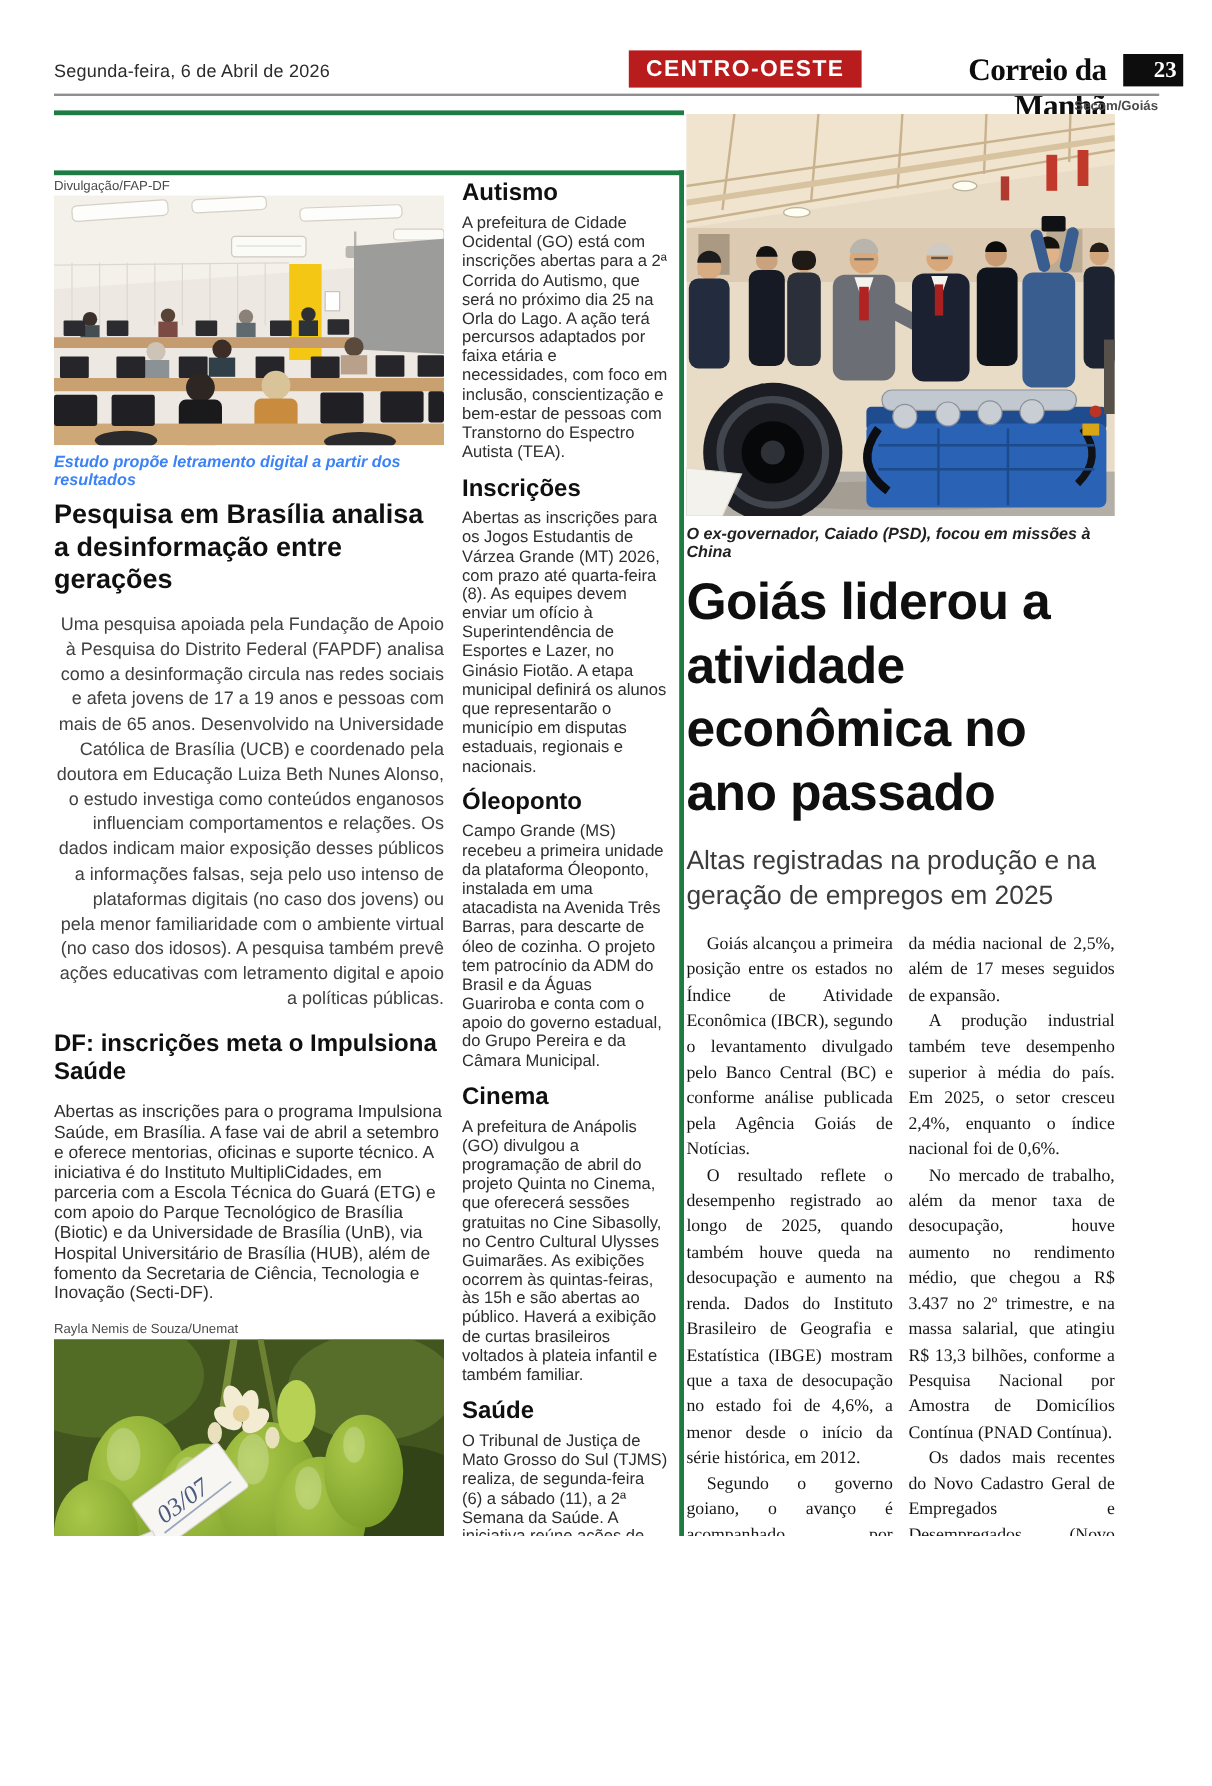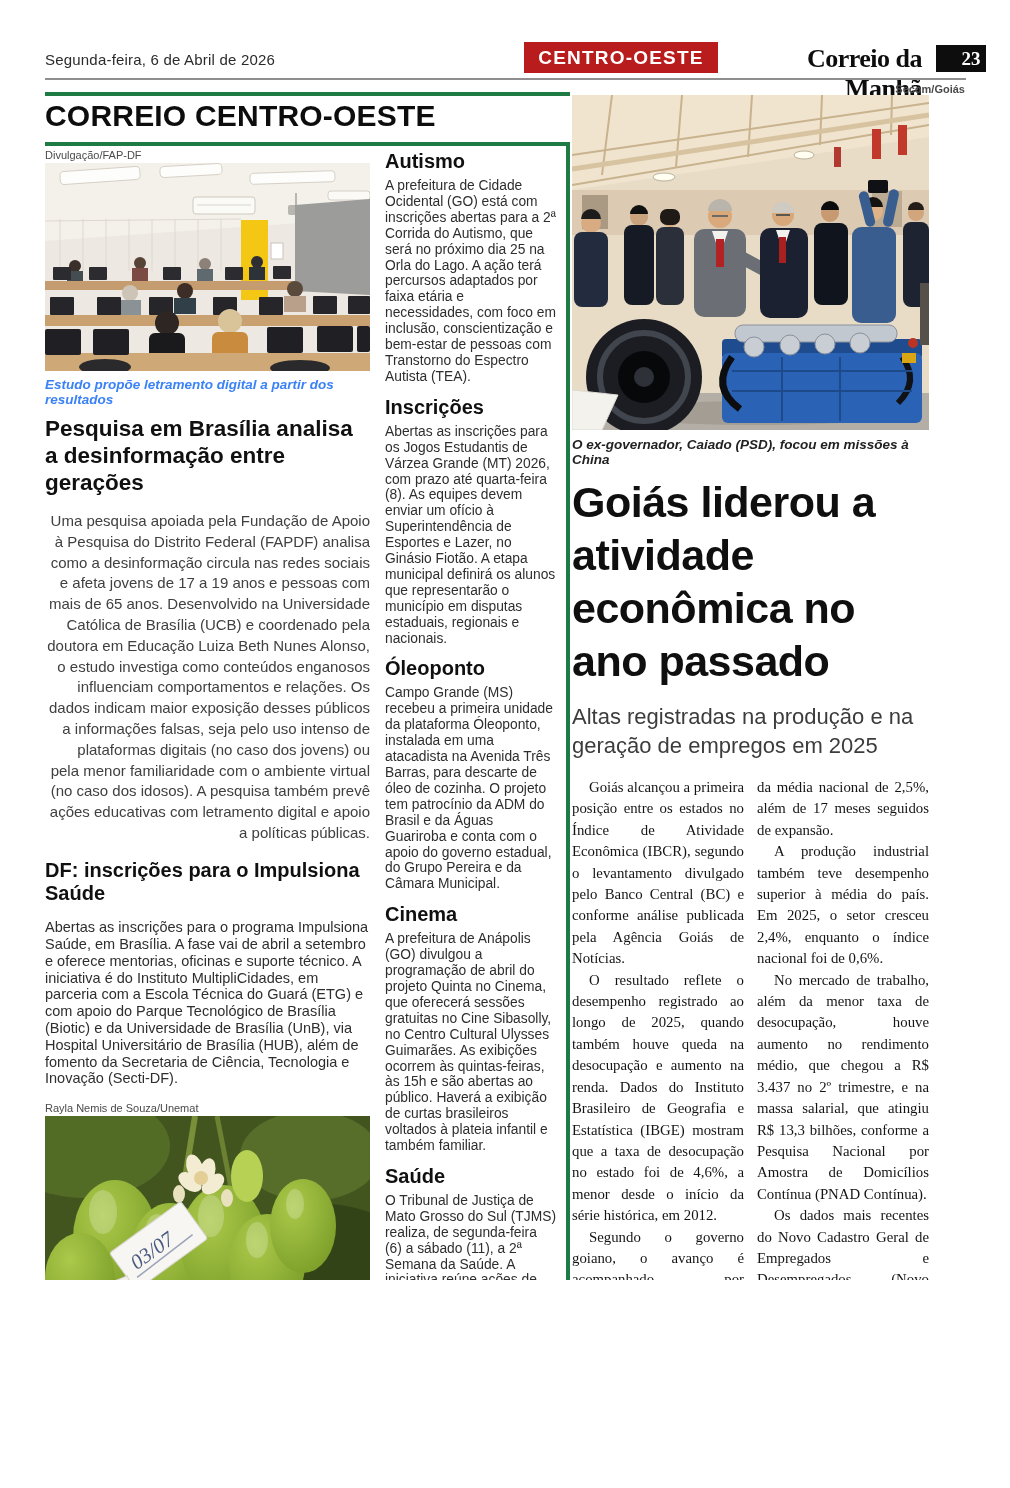--- a/index.html
+++ b/index.html
@@ -59,21 +59,20 @@
 <div class="page">
 
   <div class="hdr-date">Segunda-feira, 6 de Abril de 2026</div>
   <div class="hdr-section">CENTRO-OESTE</div>
   <div class="hdr-masthead">Correio da Manhã</div>
   <div class="hdr-badge">23</div>
   <div class="hdr-rule"></div>
   <div class="hdr-photo-credit">Secom/Goiás</div>
 
   <div class="rule-top green"></div>
-  <div class="sec-title">CORREIO CENTRO-OESTE</div>
   <div class="rule-mid green"></div>
   <div class="rule-bottom green"></div>
   <div class="rule-vert green"></div>
 
   <div class="col-left">
     <div class="credit-sm">Divulgação/FAP-DF</div>
 
     <svg class="photo" viewBox="0 0 325 208" width="325" height="208">
       <rect width="325" height="208" fill="#ede8e1"></rect>
       <polygon points="0,0 325,0 325,55 0,78" fill="#f4f1ea"></polygon>
@@ -148,21 +147,21 @@
         </g>
       <ellipse cx="60" cy="204" rx="26" ry="8" fill="#2a2a2c"></ellipse>
       <ellipse cx="255" cy="205" rx="30" ry="8" fill="#2a2a2c"></ellipse>
     </svg>
 
     <div class="caption">Estudo propõe letramento digital a partir dos resultados</div>
 
     <h2 class="hl-1">Pesquisa em Brasília analisa a desinformação entre gerações</h2>
     <p class="body-loose">Uma pesquisa apoiada pela Fundação de Apoio à Pesquisa do Distrito Federal (FAPDF) analisa como a desinformação circula nas redes sociais e afeta jovens de 17 a 19 anos e pessoas com mais de 65 anos. Desenvolvido na Universidade Católica de Brasília (UCB) e coordenado pela doutora em Educação Luiza Beth Nunes Alonso, o estudo investiga como conteúdos enganosos influenciam comportamentos e relações. Os dados indicam maior exposição desses públicos a informações falsas, seja pelo uso intenso de plataformas digitais (no caso dos jovens) ou pela menor familiaridade com o ambiente virtual (no caso dos idosos). A pesquisa também prevê ações educativas com letramento digital e apoio a políticas públicas.</p>
 
-    <h3 class="hl-2">DF: inscrições para o Impulsiona Saúde</h3>
+    <h3 class="hl-2">DF: inscrições meta o Impulsiona Saúde</h3>
     <p class="body-tight">Abertas as inscrições para o programa Impulsiona Saúde, em Brasília. A fase vai de abril a setembro e oferece mentorias, oficinas e suporte técnico. A iniciativa é do Instituto MultipliCidades, em parceria com a Escola Técnica do Guará (ETG) e com apoio do Parque Tecnológico de Brasília (Biotic) e da Universidade de Brasília (UnB), via Hospital Universitário de Brasília (HUB), além de fomento da Secretaria de Ciência, Tecnologia e Inovação (Secti-DF).</p>
     <div class="credit-sm">Rayla Nemis de Souza/Unemat</div>
 
     <svg class="photo" viewBox="0 0 325 200" width="325" height="200">
       <defs>
         <radialGradient id="fruitG" cx="35%" cy="30%" r="80%">
           <stop offset="0%" stop-color="#abc94a"></stop>
             <stop offset="100%" stop-color="#7a9d28"></stop>
         </radialGradient>
       </defs>

